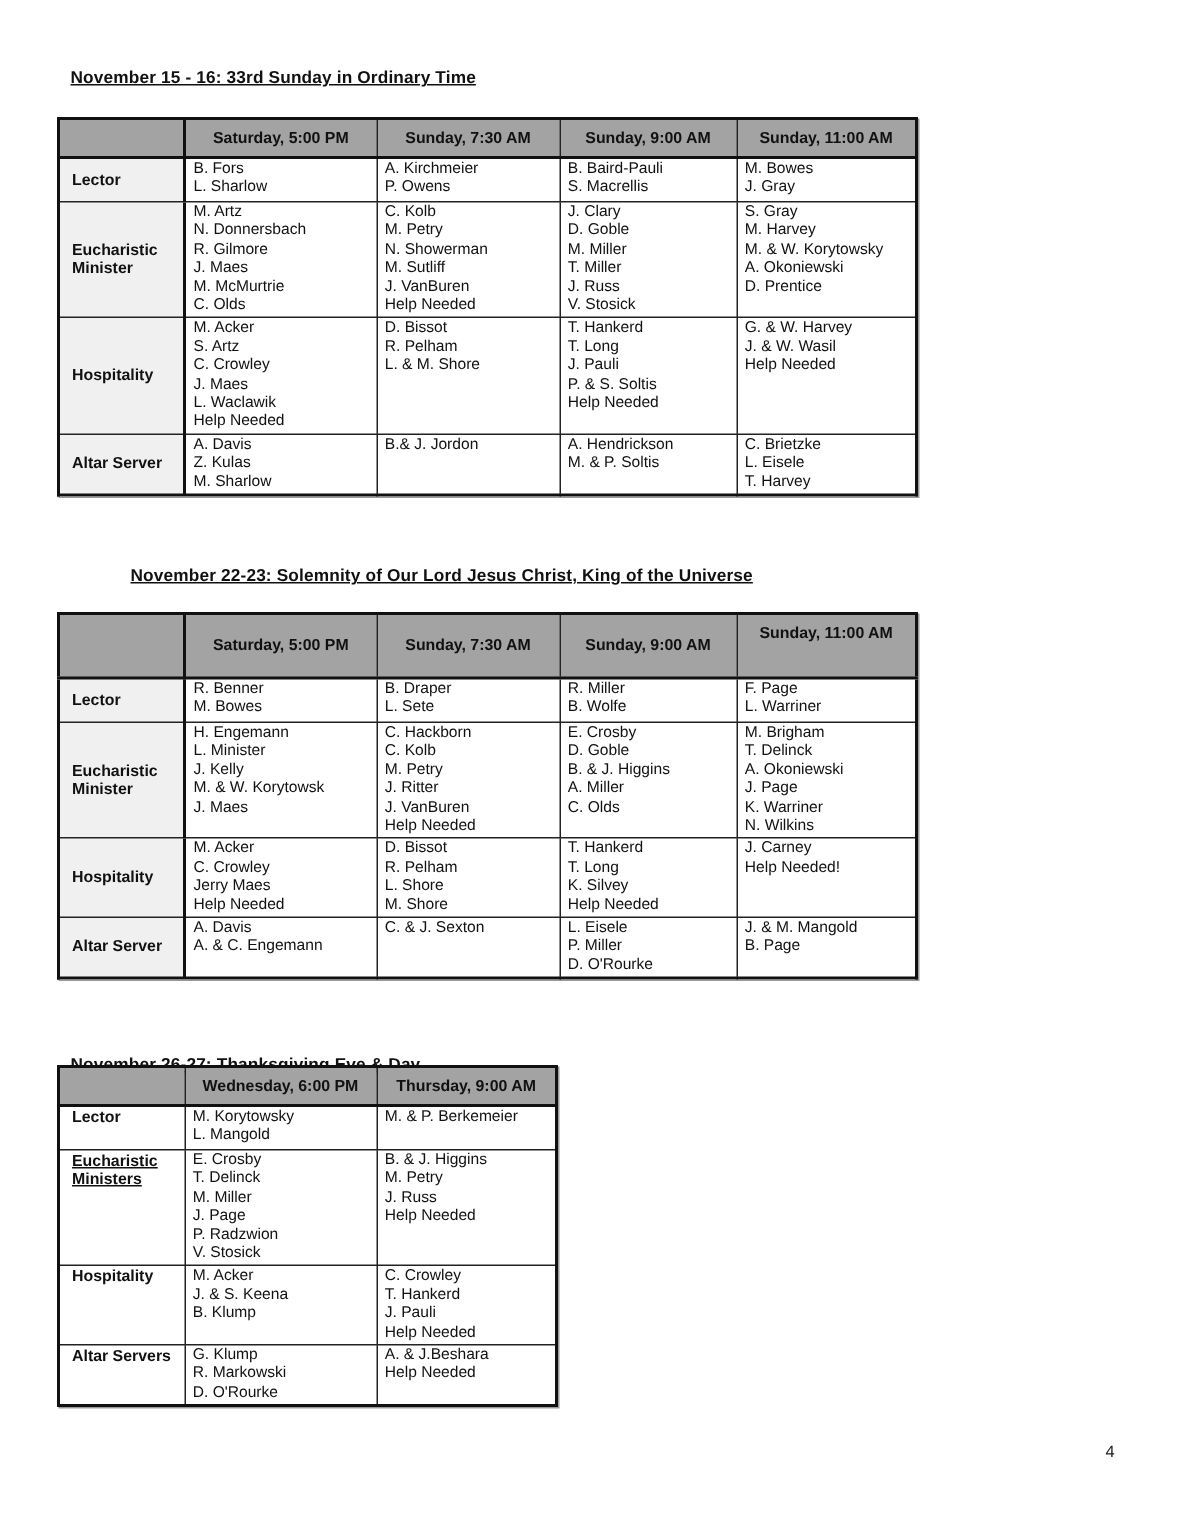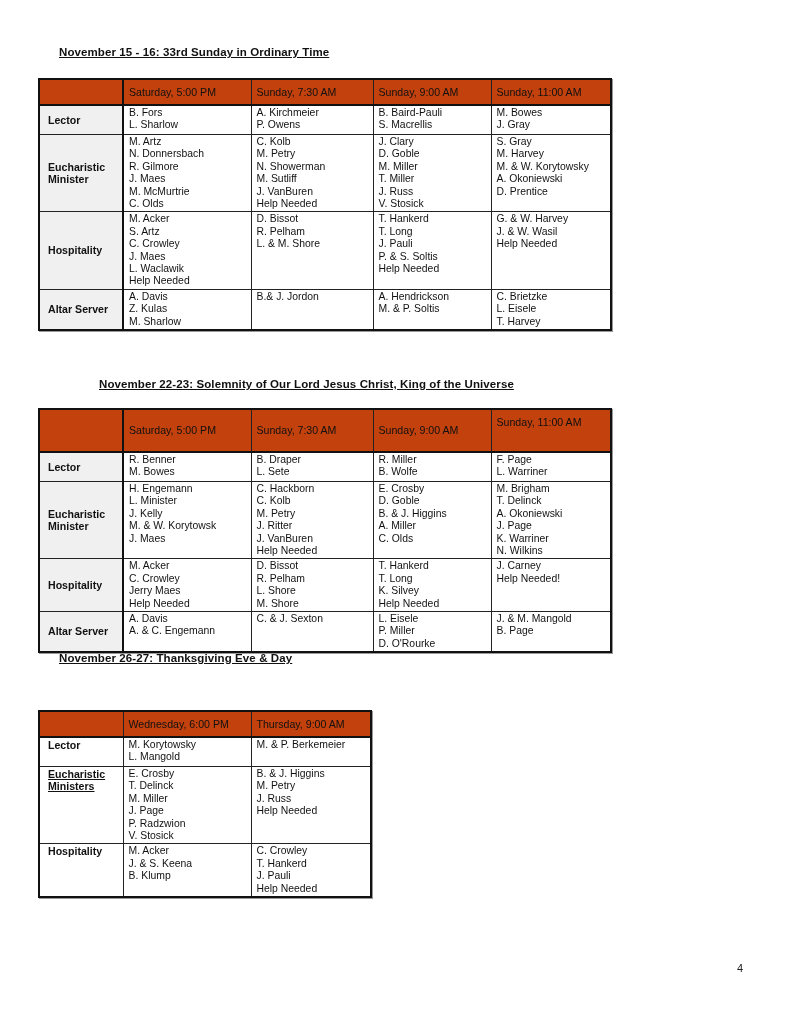--- a/index.html
+++ b/index.html
@@ -1,20 +1,20 @@
 <!DOCTYPE html>
 <html><head>
 <meta charset="utf-8">
 <style>
   html, body { margin: 0; padding: 0; background: #ffffff; }
   body { width: 791px; height: 1024px; position: relative; font-family: "Liberation Sans", sans-serif; color: #111; overflow: hidden; }
-  .section-title { position: absolute; left: 47px; font-size: 11.5px; font-weight: bold; text-decoration: underline; color: #111; white-space: nowrap; letter-spacing: 0.1px; margin-left: 12px; }
+  .section-title { position: absolute; left: 47px; font-size: 11.5px; font-weight: bold; text-decoration: underline; color: #111; white-space: nowrap; letter-spacing: 0.1px; }
   table.sched { position: absolute; border-collapse: collapse; font-size: 10.4px; line-height: 12.4px; border: 2px solid #111; box-shadow: 1px 1px 0 #999; }
   table.sched td, table.sched th { border: 1px solid #222; vertical-align: top; padding: 1px 5px 1px 5px; }
-  table.sched th { background: #c2410c; font-weight: normal; text-align: left; vertical-align: middle; border-bottom: 2px solid #111; font-size: 10.6px; }
+  table.sched th { background: #a3a3a3; font-weight: bold; text-align: center; vertical-align: middle; border-bottom: 2px solid #111; font-size: 10.6px; }
   table.sched td.role { background: #f0f0f0; vertical-align: middle; font-weight: normal; font-size: 10.6px; border-right: 2px solid #111; padding-left: 8px; }
   table.sched th.corner { border-right: 2px solid #111; }
   .name { display: block; white-space: nowrap; }
   #t1 { left: 38px; top: 78px; }
   #t1 col.c0 { width: 84px; } #t1 col.c1 { width: 128px; } #t1 col.c2 { width: 122px; } #t1 col.c3 { width: 118px; } #t1 col.c4 { width: 120px; }
   #t1 th { height: 22px; }
   #t2 { left: 38px; top: 408px; }
   #t2 col.c0 { width: 84px; } #t2 col.c1 { width: 128px; } #t2 col.c2 { width: 122px; } #t2 col.c3 { width: 118px; } #t2 col.c4 { width: 120px; }
   #t2 th { height: 34px; }
   #t2 th.late { vertical-align: top; padding-top: 6px; }
@@ -264,21 +264,21 @@
           <span class="name">D. O'Rourke</span>
         </td>
         <td>
           <span class="name">J. &amp; M. Mangold</span>
           <span class="name">B. Page</span>
         </td>
       </tr>
     </tbody>
   </table>
 
-<div class="section-title" style="top:652px;">November 26-27:  Thanksgiving Eve &amp; Day</div>
+<div class="section-title" style="top:704px;">November 26-27:  Thanksgiving Eve &amp; Day</div>
 <table class="sched" id="t3">
   <colgroup>
       <col class="c0">
       <col class="c1">
       <col class="c2">
     </colgroup>
 <thead>
       <tr>
         <th class="corner"></th>
         <th>Wednesday, 6:00 PM</th>
@@ -320,16 +320,28 @@
           <span class="name">J. &amp; S. Keena</span>
           <span class="name">B. Klump</span>
         </td>
         <td>
           <span class="name">C. Crowley</span>
           <span class="name">T. Hankerd</span>
           <span class="name">J. Pauli</span>
           <span class="name">Help Needed</span>
         </td>
       </tr>
+      <tr>
+        <td class="role" style="white-space: normal;">Altar Servers</td>
+        <td>
+          <span class="name">G. Klump</span>
+          <span class="name">R. Markowski</span>
+          <span class="name">D. O'Rourke</span>
+        </td>
+        <td>
+          <span class="name">A. &amp; J.Beshara</span>
+          <span class="name">Help Needed</span>
+        </td>
+      </tr>
     </tbody>
   </table>
 
 <div class="page-number">4</div>
 
 </body></html>

